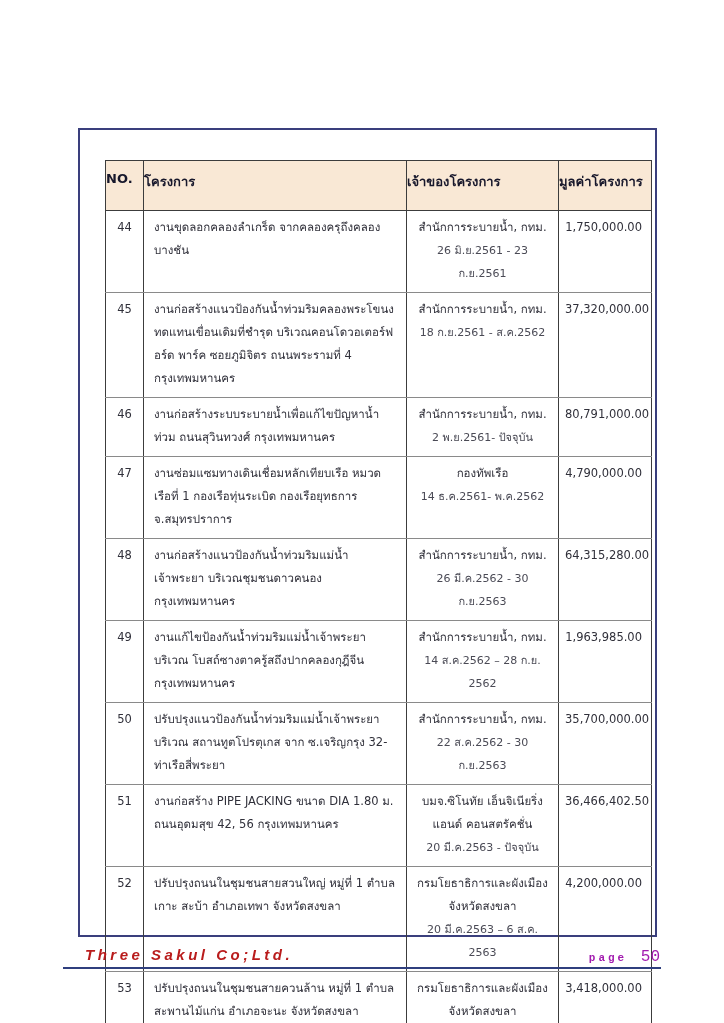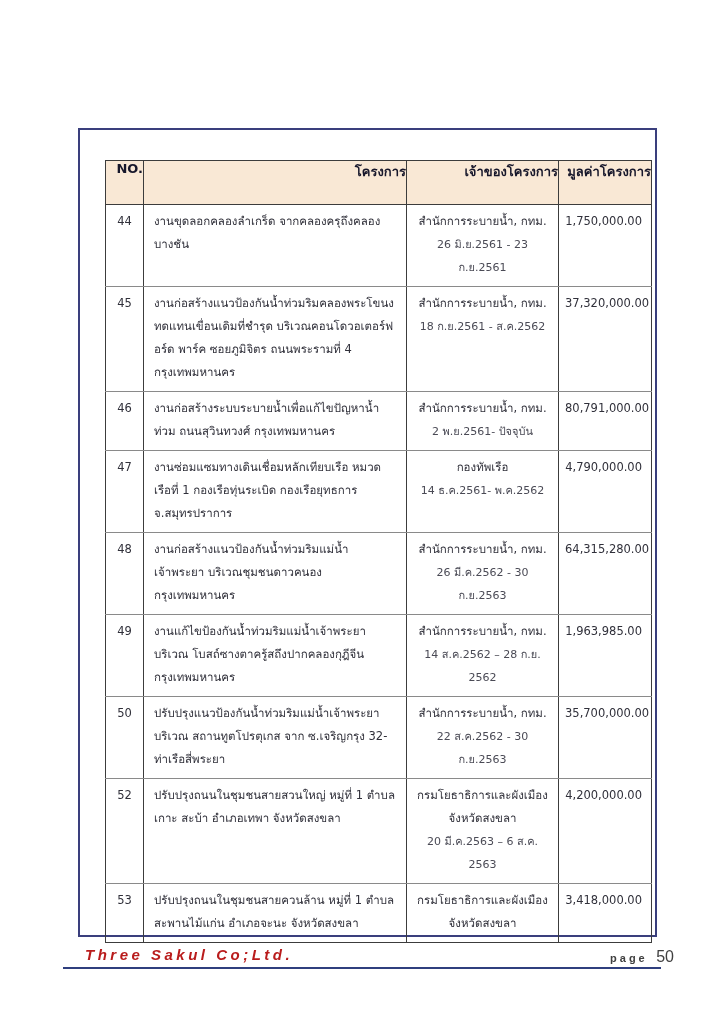--- a/index.html
+++ b/index.html
@@ -46,26 +46,27 @@
     color: #30303a;
   }
   .project-table col.c-no     { width: 38px; }
   .project-table col.c-proj   { width: 263px; }
   .project-table col.c-owner  { width: 152px; }
   .project-table col.c-value  { width: 93px; }
 
   .project-table th {
     background: #f9e8d5;
     border: 1.4px solid #3c3c3c;
-    height: 44px;
+    height: 50px;
     vertical-align: top;
+    padding-top: 10px;
     font-size: 13px;
     font-weight: bold;
     color: #17172b;
-    text-align: right;
+    text-align: left;
   }
   .project-table td {
     border-left: 1.2px solid #3c3c3c;
     border-right: 1.2px solid #3c3c3c;
     border-top: 1px solid #8a8a8a;
     border-bottom: 1px solid #8a8a8a;
     vertical-align: top;
     padding: 5px 6px 7px 6px;
     line-height: 23px;
   }
@@ -83,24 +84,24 @@
     top: 946px;
     font-size: 15px;
     font-weight: bold;
     letter-spacing: 3.5px;
     color: #b91c1c;
     font-family: "Liberation Sans", sans-serif;
     font-style: italic;
   }
   .footer-page {
     position: absolute;
-    right: 50px;
+    right: 64px;
     top: 948px;
-    color: #404040;
-    font-family: Liberation Sans, sans-serif;
+    color: #a21caf;
+    font-family: Liberation Mono, monospace;
     white-space: nowrap;
   }
   .footer-page .page-word { font-size: 11px; font-weight: bold; letter-spacing: 3px; }
   .footer-page .page-number { font-size: 16px; font-weight: normal; margin-left: 4px; }
   .footer-rule {
     position: absolute;
     left: 63px;
     top: 967px;
     width: 598px;
     height: 2px;
@@ -188,20 +189,29 @@
         <tr>
       <td class="td-no">50</td>
       <td class="td-proj">ปรับปรุงแนวป้องกันน้ำท่วมริมแม่น้ำเจ้าพระยา บริเวณ สถานทูตโปรตุเกส จาก ซ.เจริญกรุง 32-ท่าเรือสี่พระยา</td>
       <td class="td-owner">
         <div>สำนักการระบายน้ำ, กทม.</div>
         <div class="owner-dates">22 ส.ค.2562 - 30 ก.ย.2563</div>
       </td>
       <td class="td-value">35,700,000.00</td>
     </tr>
         <tr>
+      <td class="td-no">51</td>
+      <td class="td-proj">งานก่อสร้าง PIPE JACKING ขนาด DIA 1.80 ม. ถนนอุดมสุข 42, 56  กรุงเทพมหานคร</td>
+      <td class="td-owner">
+        <div>บมจ.ซิโนทัย เอ็นจิเนียริ่ง แอนด์ คอนสตรัคชั่น</div>
+        <div class="owner-dates">20 มี.ค.2563 - ปัจจุบัน</div>
+      </td>
+      <td class="td-value">36,466,402.50</td>
+    </tr>
+        <tr>
       <td class="td-no">52</td>
       <td class="td-proj">ปรับปรุงถนนในชุมชนสายสวนใหญ่ หมู่ที่ 1 ตำบลเกาะ สะบ้า อำเภอเทพา จังหวัดสงขลา</td>
       <td class="td-owner">
         <div>กรมโยธาธิการและผังเมือง จังหวัดสงขลา</div>
         <div class="owner-dates">20 มี.ค.2563 – 6 ส.ค. 2563</div>
       </td>
       <td class="td-value">4,200,000.00</td>
     </tr>
         <tr>
       <td class="td-no">53</td>

